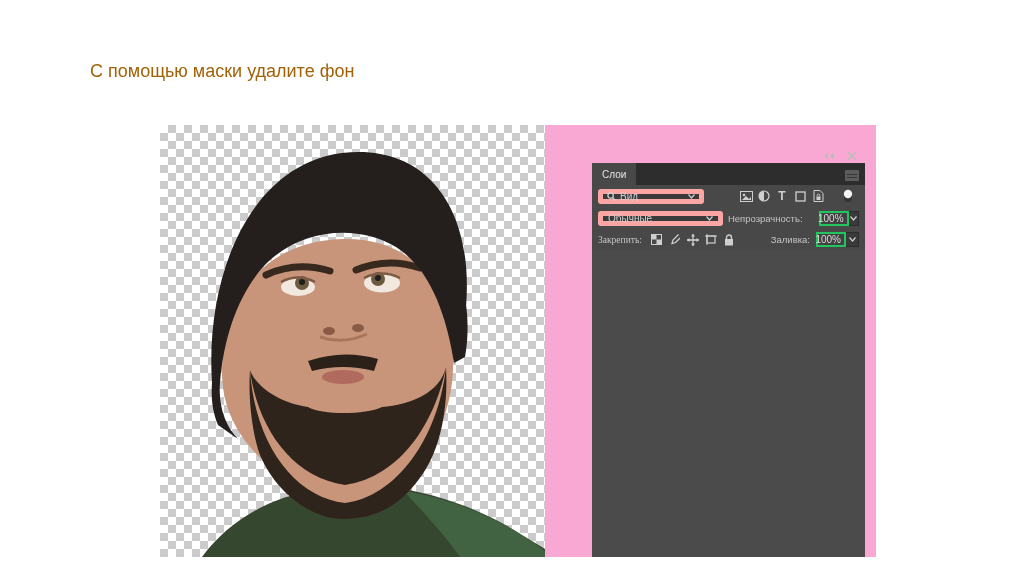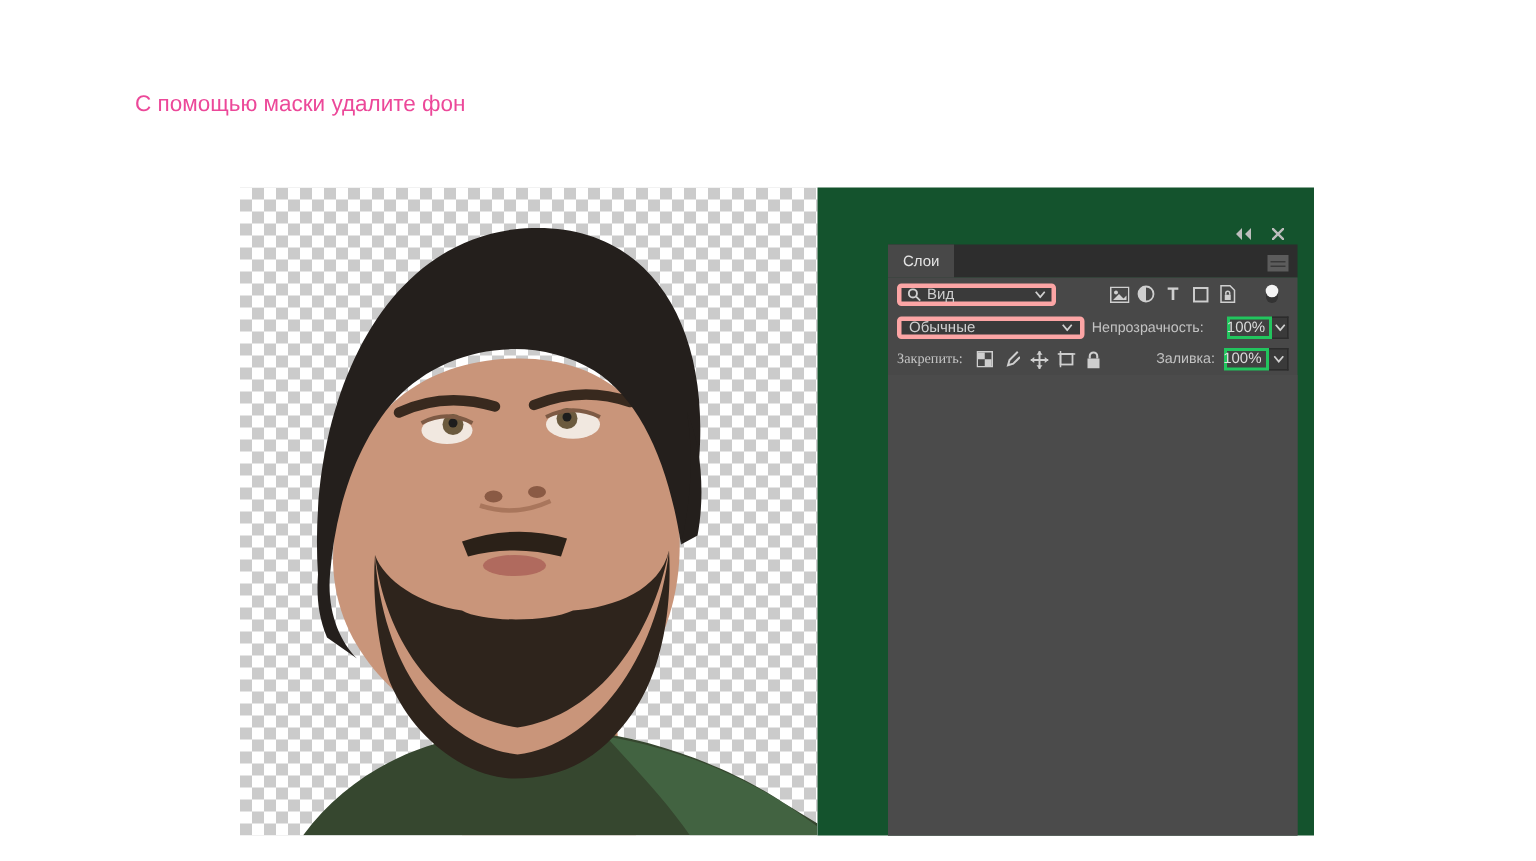--- a/index.html
+++ b/index.html
@@ -1,45 +1,45 @@
 <!DOCTYPE html>
 <html><head>
 <meta charset="utf-8">
 <style>
   html,body{margin:0;padding:0;width:1024px;height:574px;background:#ffffff;overflow:hidden;
     font-family:"Liberation Sans",sans-serif;-webkit-font-smoothing:antialiased;}
-  .slide-title{position:absolute;left:90px;top:61px;font-size:15px;color:#ec4899;}
+  .slide-title{position:absolute;left:90px;top:61px;font-size:18px;color:#a16207;}
 
   
   .shot{position:absolute;left:160px;top:125px;width:716px;height:432px;}
 
   
   .canvas{position:absolute;left:0;top:0;width:385px;height:432px;overflow:hidden;
     background:conic-gradient(#cbcbcb 25%,#ffffff 25% 50%,#cbcbcb 50% 75%,#ffffff 75%);
     background-size:16px 16px;}
   .canvas svg{position:absolute;left:0;top:0;}
 
   
-  .chrome{position:absolute;left:385px;top:0;width:331px;height:432px;background:#14532d;}
+  .chrome{position:absolute;left:385px;top:0;width:331px;height:432px;background:#f9a8d4;}
 
   .panel{position:absolute;left:47px;top:23px;width:273px;bottom:0;display:flex;flex-direction:column;font-size:10px;color:#cfcfcf;}
   .panel-topbar{height:15px;display:flex;align-items:center;justify-content:flex-end;gap:10px;padding-right:7px;}
   .panel-tabbar{height:22px;background:#2d2d2d;display:flex;align-items:flex-end;}
   .tab{height:22px;background:#484848;display:flex;align-items:center;padding:0 10px;color:#e4e4e4;}
   .tab-menu{margin-left:auto;margin-right:6px;margin-bottom:4px;width:14px;height:11px;background:#5c5c5c;
     display:flex;flex-direction:column;justify-content:center;gap:2px;padding:0 2px;box-sizing:border-box;}
   .tab-menu i{display:block;height:1px;background:#383838;}
   .panel-body{flex:1;background:#484848;display:flex;flex-direction:column;}
 
   .row{display:flex;align-items:center;padding:0 6px;flex:0 0 auto;}
   .filter-row{height:22px;gap:0;}
   .blend-row{height:22px;}
   .lock-row{height:21px;}
 
-  .inset{background:#3a3a3a;border:3px solid #fca5a5;border-radius:3px;height:15px;display:flex;align-items:center;box-sizing:border-box;}
+  .inset{background:#3a3a3a;border:5px solid #fca5a5;border-radius:3px;height:15px;display:flex;align-items:center;box-sizing:border-box;}
   .search-select{width:106px;padding:0 4px;gap:4px;}
   .search-select .grow{flex:1;}
   .mode-select{width:153px;padding:0 5px;margin-right:5px;}
   .mode-select .grow{flex:1;}
 
   .valbox{background:#414141;border:2px solid #22c55e;height:15px;width:30px;display:flex;align-items:center;
     justify-content:flex-end;padding:0 3px;box-sizing:border-box;color:#dcdcdc;}
   .chevbox{background:#3a3a3a;border:1px solid #2c2c2c;border-left:none;height:15px;width:13px;display:flex;
     align-items:center;justify-content:center;box-sizing:border-box;}
 

